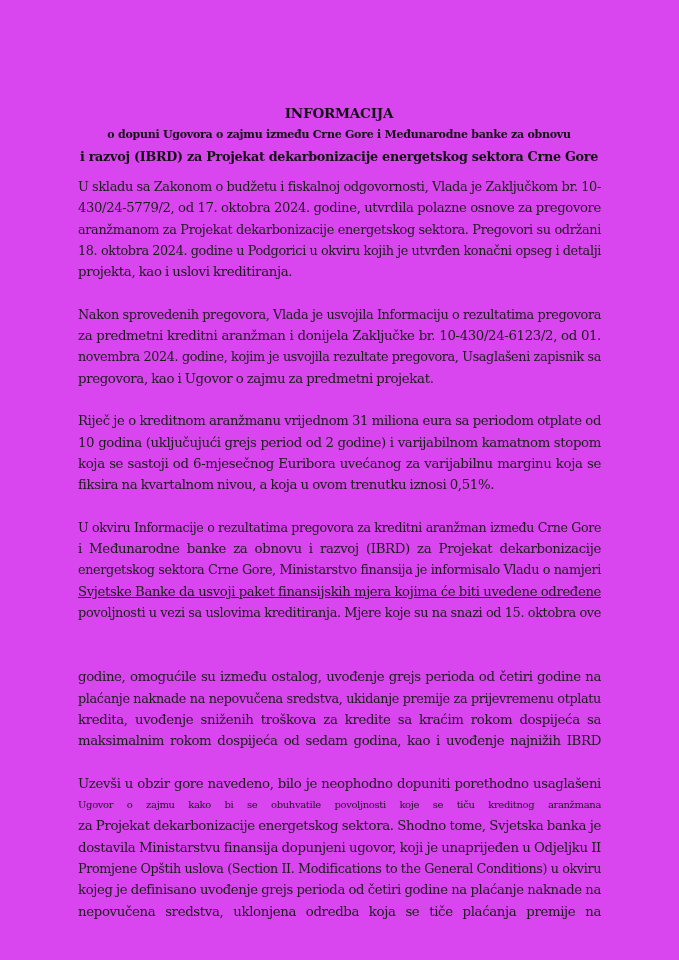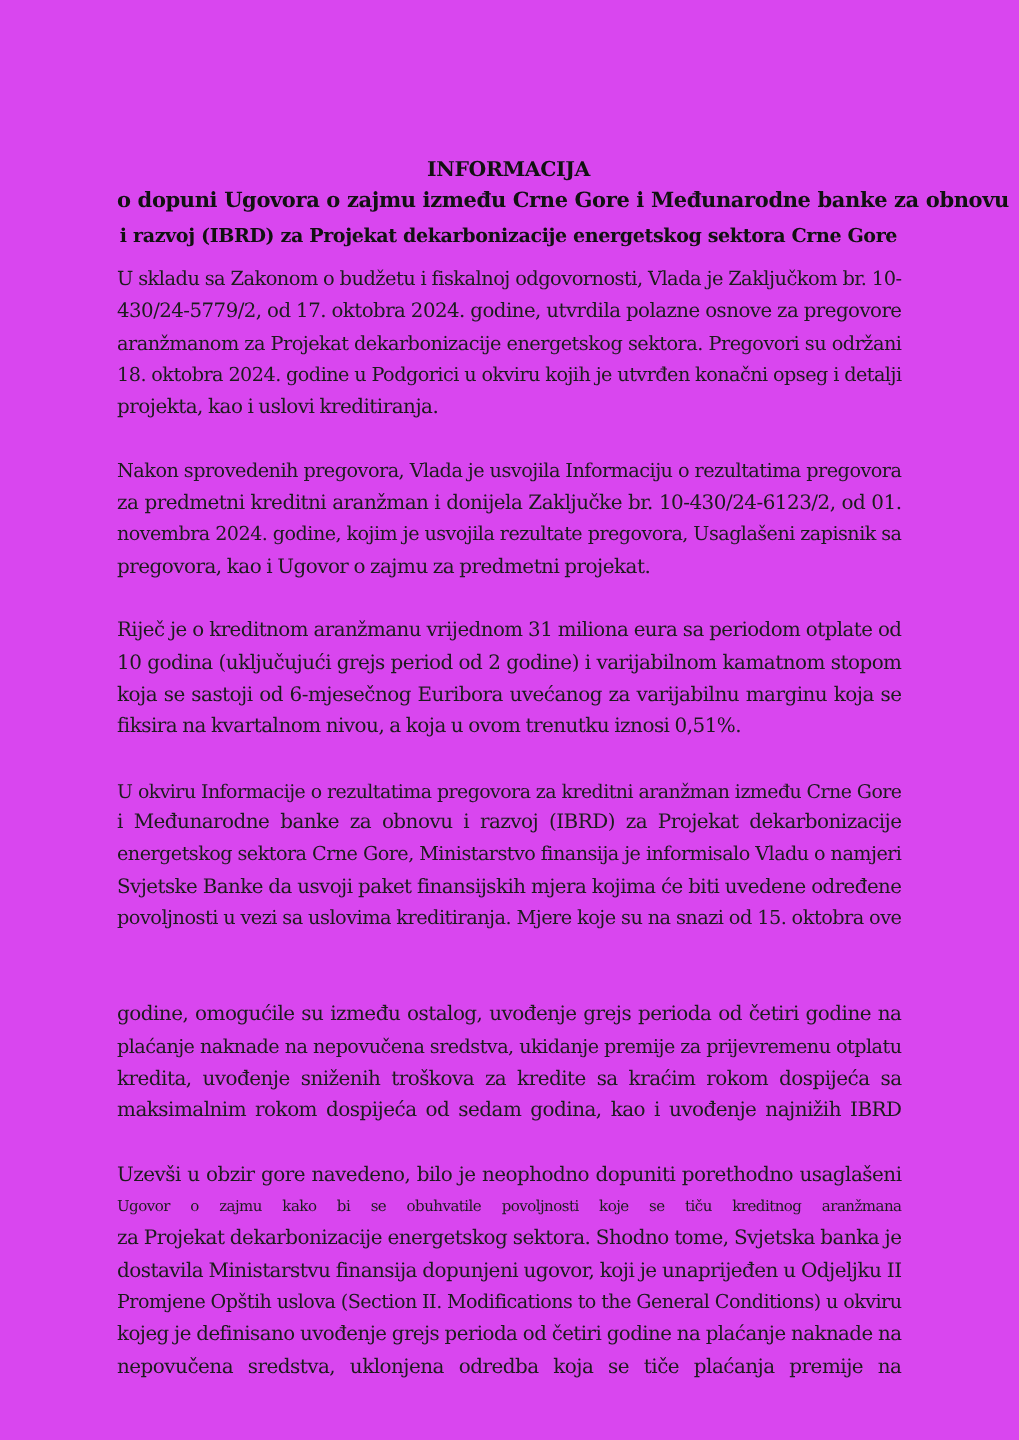--- a/index.html
+++ b/index.html
@@ -66,21 +66,21 @@
       text-align-last: left;
     }
   </style>
 </head>
 <body>
 
 <div class="page">
 
   <div class="header">
     <span class="title-line" style="display: block;">INFORMACIJA</span>
-    <span class="title-line" style="display: block; font-size: 14px;">o dopuni Ugovora o zajmu između Crne Gore i Međunarodne banke za obnovu</span>
+    <span class="title-line" style="display: block; font-size: 11px;">o dopuni Ugovora o zajmu između Crne Gore i Međunarodne banke za obnovu</span>
     <span class="title-line" style="display: block; font-size: 12.7274px;">i razvoj (IBRD) za Projekat dekarbonizacije energetskog sektora Crne Gore</span>
   </div>
 
   <div class="body">
 
     <div class="para">
       <span class="line" style="display: block; font-size: 12.9367px;">U skladu sa Zakonom o budžetu i fiskalnoj odgovornosti, Vlada je Zaključkom br. 10-</span>
       <span class="line" style="display: block; font-size: 13.1831px;">430/24-5779/2, od 17. oktobra 2024. godine, utvrdila polazne osnove za pregovore</span>
       <span class="line" style="display: block; font-size: 12.8645px;">aranžmanom za Projekat dekarbonizacije energetskog sektora. Pregovori su održani</span>
       <span class="line" style="display: block; font-size: 12.8169px;">18. oktobra 2024. godine u Podgorici u okviru kojih je utvrđen konačni opseg i detalji</span>
@@ -98,21 +98,21 @@
       <span class="line" style="display: block; font-size: 13.2082px;">Riječ je o kreditnom aranžmanu vrijednom 31 miliona eura sa periodom otplate od</span>
       <span class="line" style="display: block;">10 godina  (uključujući grejs period od 2 godine) i varijabilnom kamatnom stopom</span>
       <span class="line" style="display: block;">koja se sastoji od 6-mjesečnog Euribora uvećanog za varijabilnu marginu koja se</span>
       <span class="line last" style="display: block;">fiksira na kvartalnom nivou, a koja u ovom trenutku iznosi 0,51%.</span>
     </div>
 
     <div class="para">
       <span class="line" style="display: block; font-size: 12.6298px;">U okviru Informacije o rezultatima pregovora za kreditni aranžman između Crne Gore</span>
       <span class="line" style="display: block;">i Međunarodne banke za obnovu i razvoj (IBRD) za Projekat dekarbonizacije</span>
       <span class="line" style="display: block; font-size: 12.7932px;">energetskog sektora Crne Gore, Ministarstvo finansija je informisalo Vladu o namjeri</span>
-      <span class="line" style="display: block; font-size: 13.2082px;">Svjetske Banke da usvoji paket finansijskih mjera kojima će biti uvedene određene</span>
+      <span class="line" style="display: block; font-size: 13.2082px; text-decoration: underline;">Svjetske Banke da usvoji paket finansijskih mjera kojima će biti uvedene određene</span>
       <span class="line" style="display: block; font-size: 12.8885px;">povoljnosti u vezi sa uslovima kreditiranja. Mjere koje su na snazi od 15. oktobra ove</span>
       <span class="line" style="display: block; margin-top: 43px;">godine, omogućile su između ostalog, uvođenje grejs perioda od četiri godine na</span>
       <span class="line" style="display: block; font-size: 12.7932px;">plaćanje naknade na nepovučena sredstva, ukidanje premije za prijevremenu otplatu</span>
       <span class="line" style="display: block;">kredita, uvođenje sniženih troškova za kredite sa kraćim rokom dospijeća sa</span>
       <span class="line" style="display: block;">maksimalnim  rokom dospijeća od sedam godina, kao i  uvođenje najnižih IBRD</span>
     </div>
 
     <div class="para">
       <span class="line" style="display: block;">Uzevši u obzir gore navedeno, bilo je neophodno dopuniti porethodno usaglašeni</span>
       <span class="line" style="display: block; font-size: 10px;">Ugovor o zajmu kako bi se obuhvatile povoljnosti koje se tiču kreditnog aranžmana</span>

